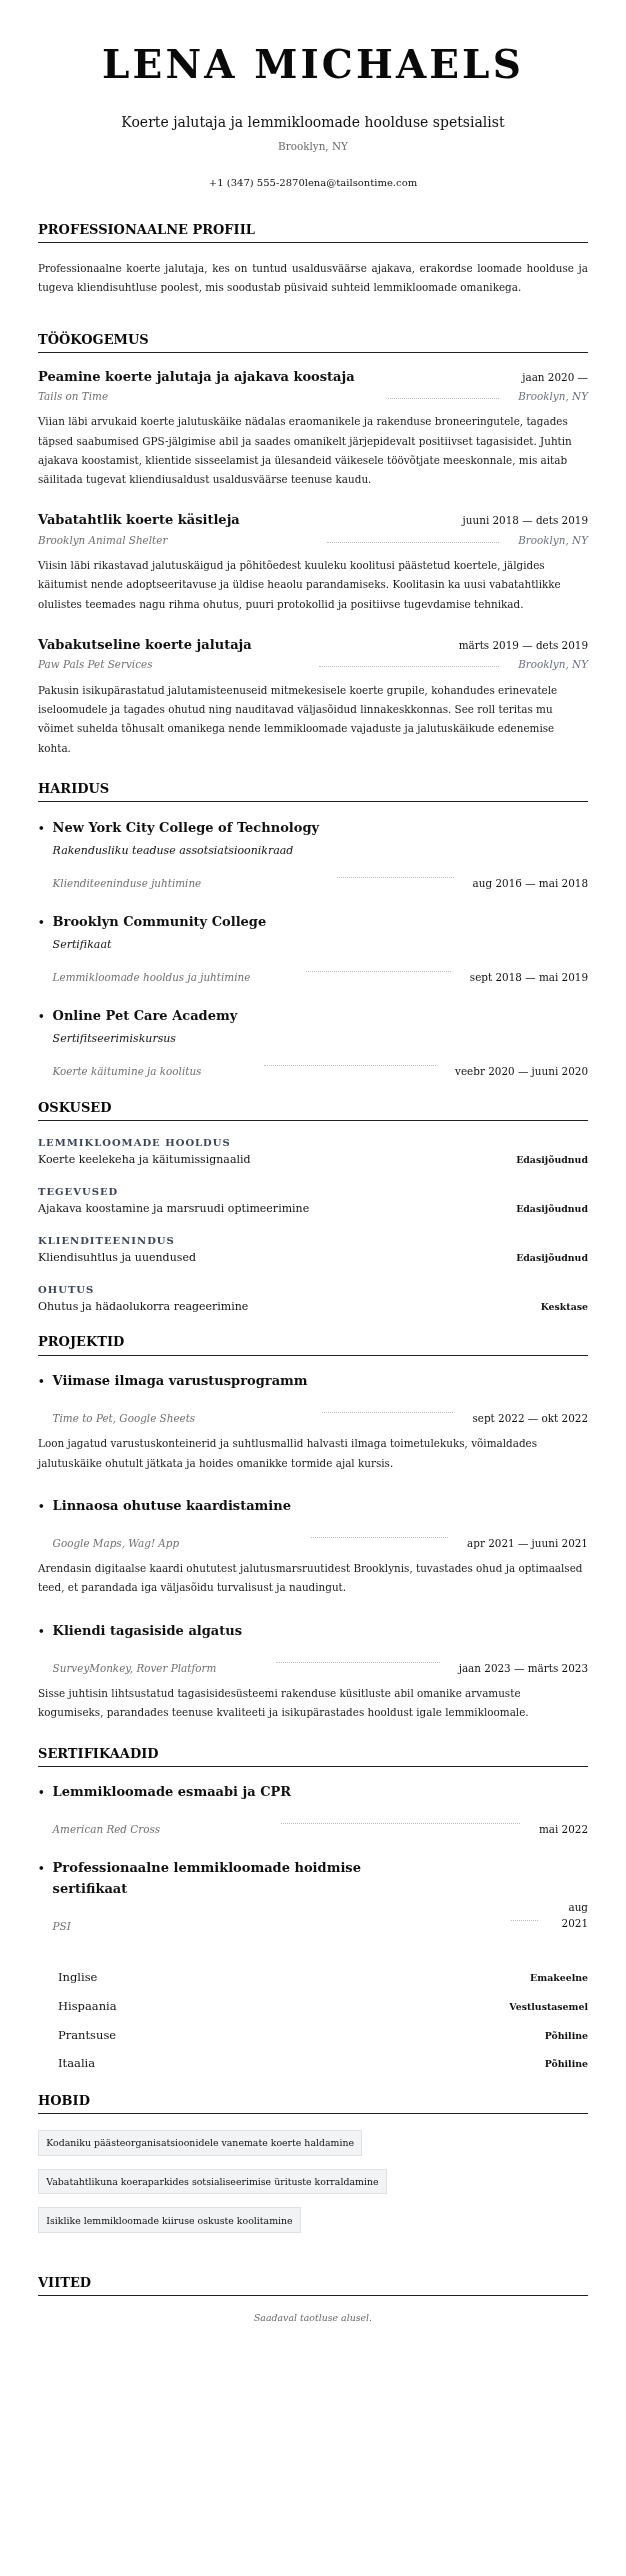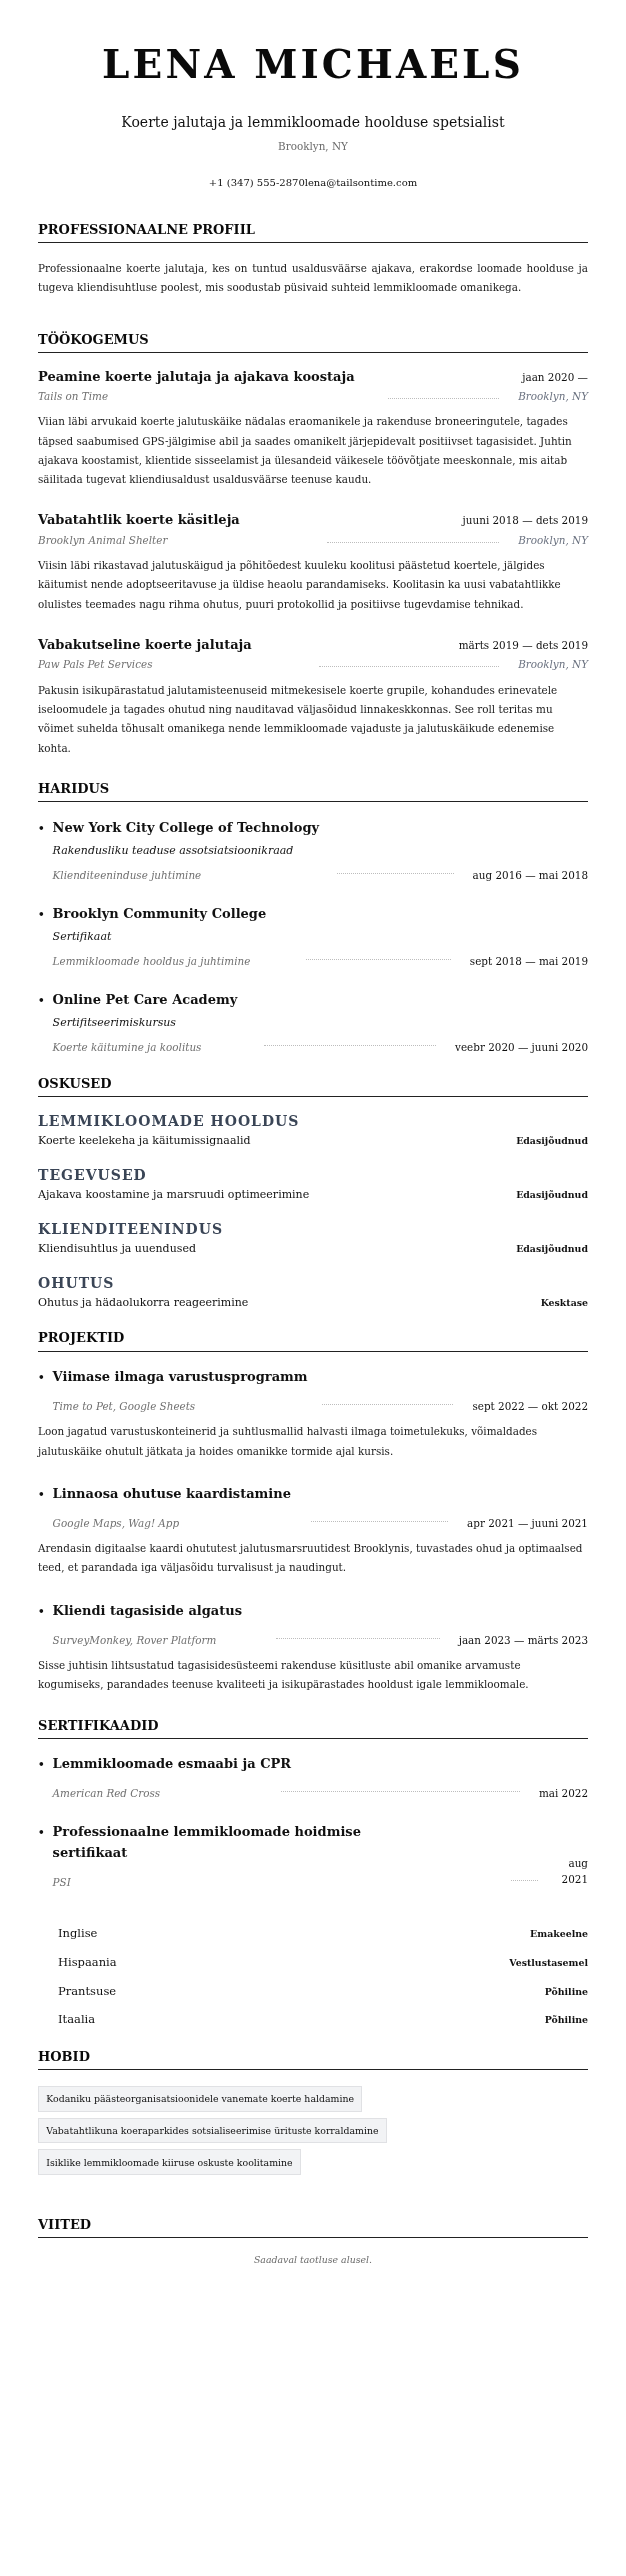--- a/index.html
+++ b/index.html
@@ -49,48 +49,48 @@
   .job-loc { font-size: 10.4px; font-style: italic; color: #6b7280; }
   .job-desc { margin-top: 10.4px; }
 
   
   .bitem { margin-bottom: 23px; }
   .bhead { display: flex; align-items: baseline; }
   .bullet { width: 14.6px; font-size: 10.4px; font-weight: bold; }
   .btitle { font-size: 13px; font-weight: bold; line-height: 1.6; }
   .bline { padding-left: 14.6px; margin-top: 5.2px; }
   .degree { font-size: 11px; font-style: italic; color: #111; }
-  .brow { display: flex; align-items: center; margin-top: 12px; }
+  .brow { display: flex; align-items: flex-start; margin-top: 20px; }
   .bmeta { font-size: 10.4px; font-style: italic; color: #707070; }
   .bdate { font-size: 10.4px; color: #111; text-align: right; }
   .desc-below { margin-top: 10.4px; }
 
   
   .skill-group { margin-bottom: 20px; }
   .skill-cat {
-    font-size: 14px; font-weight: bold; letter-spacing: 1px;
+    font-size: 10px; font-weight: bold; letter-spacing: 1px;
     text-transform: uppercase; color: #3a4556;
   }
   .skill-row {
     display: flex; justify-content: space-between; align-items: baseline;
     margin-top: 5.2px;
   }
   .skill-name { font-size: 11px; }
   .skill-level { font-size: 9.4px; font-weight: bold; }
 
   
   .lang-row {
     display: flex; justify-content: space-between; align-items: baseline;
     margin-bottom: 14.6px;
   }
   .lang-name { font-size: 11.5px; margin-left: 20px; }
   .lang-level { font-size: 9.4px; font-weight: bold; }
 
   
-  .tags { display: flex; flex-direction: column; align-items: flex-start; gap: 6px; }
+  .tags { display: flex; flex-direction: column; align-items: flex-start; gap: 13px; }
   .tag {
     background: #f2f3f5; border: 1px solid #e0e1e4;
     padding: 6.3px 7.3px; font-size: 9.4px; color: #111;
   }
 
   
   .refs { text-align: center; font-size: 9.4px; font-style: italic; color: #6b6b6b; padding-top: 15.7px; padding-bottom: 51px; }
 </style>
 </head>
 <body>

